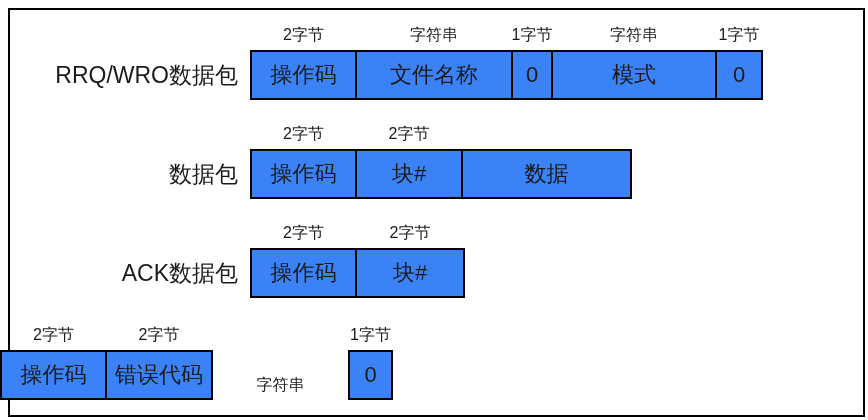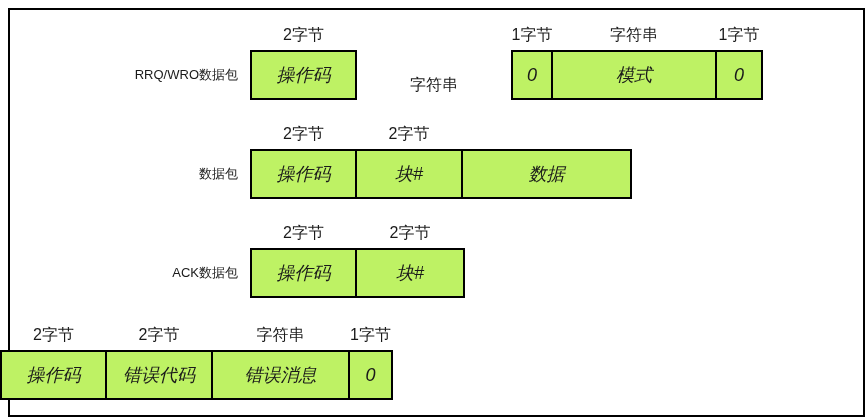--- a/index.html
+++ b/index.html
@@ -27,64 +27,64 @@
   .row-1 { top: 123px; }
   .row-2 { top: 222px; }
   .row-3 { top: 324px; }
   .row-label {
     width: 238px;
     height: 50px;
     display: flex;
     align-items: center;
     justify-content: flex-end;
     padding-right: 12px;
-    font-size: 13px;
+    font-size: 23px;
     white-space: nowrap;
   }
   .field {
     display: flex;
     flex-direction: column;
     box-sizing: border-box;
     justify-content: center;
   }
   .field + .field { margin-left: -2px; }
   .size-label {
     height: 26px;
     line-height: 22px;
     text-align: center;
     font-size: 16px;
     white-space: nowrap;
   }
   .cell {
     height: 50px;
     box-sizing: border-box;
     border: 2px solid #000000;
-    background: #bef264;
+    background: #3b82f6;
     display: flex;
     align-items: center;
     justify-content: center;
-    font-size: 18px;
+    font-size: 22px;
     white-space: nowrap;
-    font-style: italic;
   }
 </style>
 </head>
 <body>
 
 <div class="page">
   <div class="frame"></div>
 
   <div class="packet-row row-0">
     <div class="row-label">RRQ/WRO数据包</div>
     <div class="field" style="width:107px">
       <div class="size-label">2字节</div>
       <div class="cell">操作码</div>
     </div>
     <div class="field" style="width:158px">
       <div class="size-label">字符串</div>
+      <div class="cell">文件名称</div>
     </div>
     <div class="field" style="width:42px">
       <div class="size-label">1字节</div>
       <div class="cell">0</div>
     </div>
     <div class="field" style="width:166px">
       <div class="size-label">字符串</div>
       <div class="cell">模式</div>
     </div>
     <div class="field" style="width:48px">
@@ -124,20 +124,19 @@
     <div class="field" style="width:107px">
       <div class="size-label">2字节</div>
       <div class="cell">操作码</div>
     </div>
     <div class="field" style="width:108px">
       <div class="size-label">2字节</div>
       <div class="cell">错误代码</div>
     </div>
     <div class="field" style="width:139px">
       <div class="size-label">字符串</div>
-      <div class="cell">错误消息</div>
     </div>
     <div class="field" style="width:45px">
       <div class="size-label">1字节</div>
       <div class="cell">0</div>
     </div>
   </div>
 </div>
 
 </body></html>

